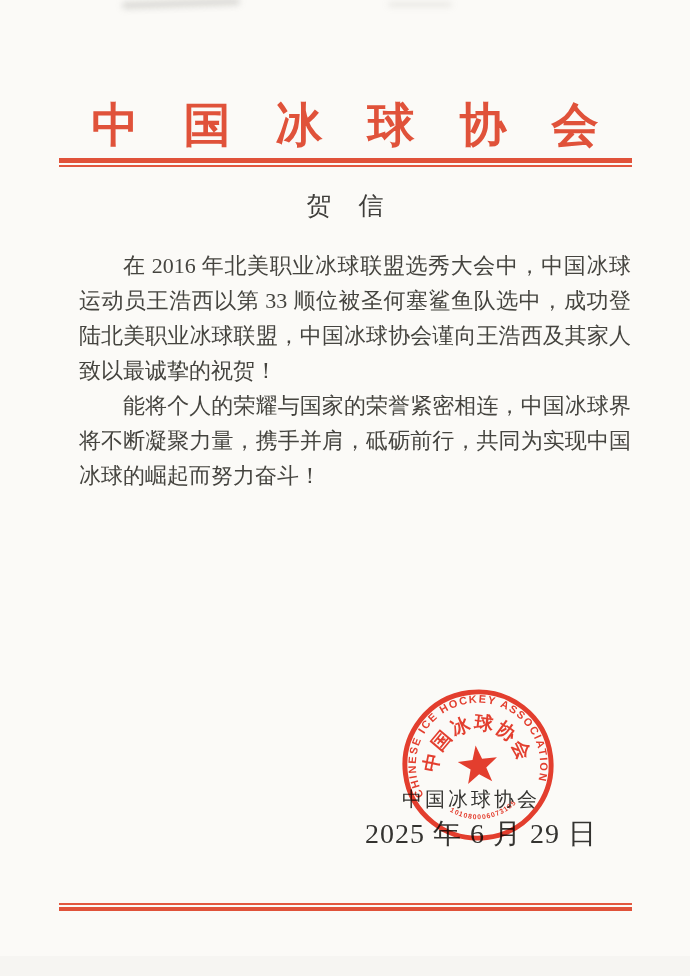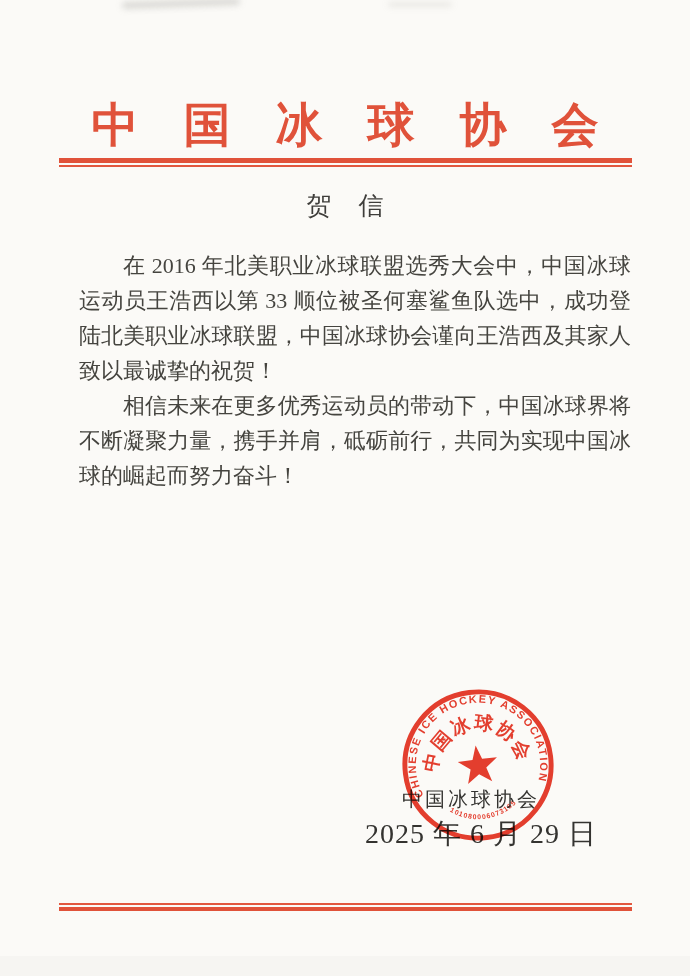--- a/index.html
+++ b/index.html
@@ -102,21 +102,21 @@
   <div class="rule rule-top">
     <div class="thick"></div>
       <div class="gap"></div>
       <div class="thin"></div>
   </div>
 
   <div class="doc-title">贺信</div>
 
   <div class="letter-body">
     <p>在 2016 年北美职业冰球联盟选秀大会中，中国冰球运动员王浩西以第 33 顺位被圣何塞鲨鱼队选中，成功登陆北美职业冰球联盟，中国冰球协会谨向王浩西及其家人致以最诚挚的祝贺！</p>
-    <p>相信未来在更多优秀运动员的带动下，中国冰球界将不断凝聚力量，携手并肩，砥砺前行，共同为实现中国冰球的崛起而努力奋斗！</p>
+    <p>能将个人的荣耀与国家的荣誉紧密相连，中国冰球界将不断凝聚力量，携手并肩，砥砺前行，共同为实现中国冰球的崛起而努力奋斗！</p>
   </div>
 
   <div class="signature">中国冰球协会</div>
 
   <div class="letter-date">2025 年 6 月 29 日</div>
 
   <div class="seal">
     <svg viewBox="0 0 160 160" xmlns="http://www.w3.org/2000/svg">
       <defs>
         <path id="arcEn" d="M 22.9 106.6 A 63 63 0 1 1 137.1 106.6" fill="none"></path>

